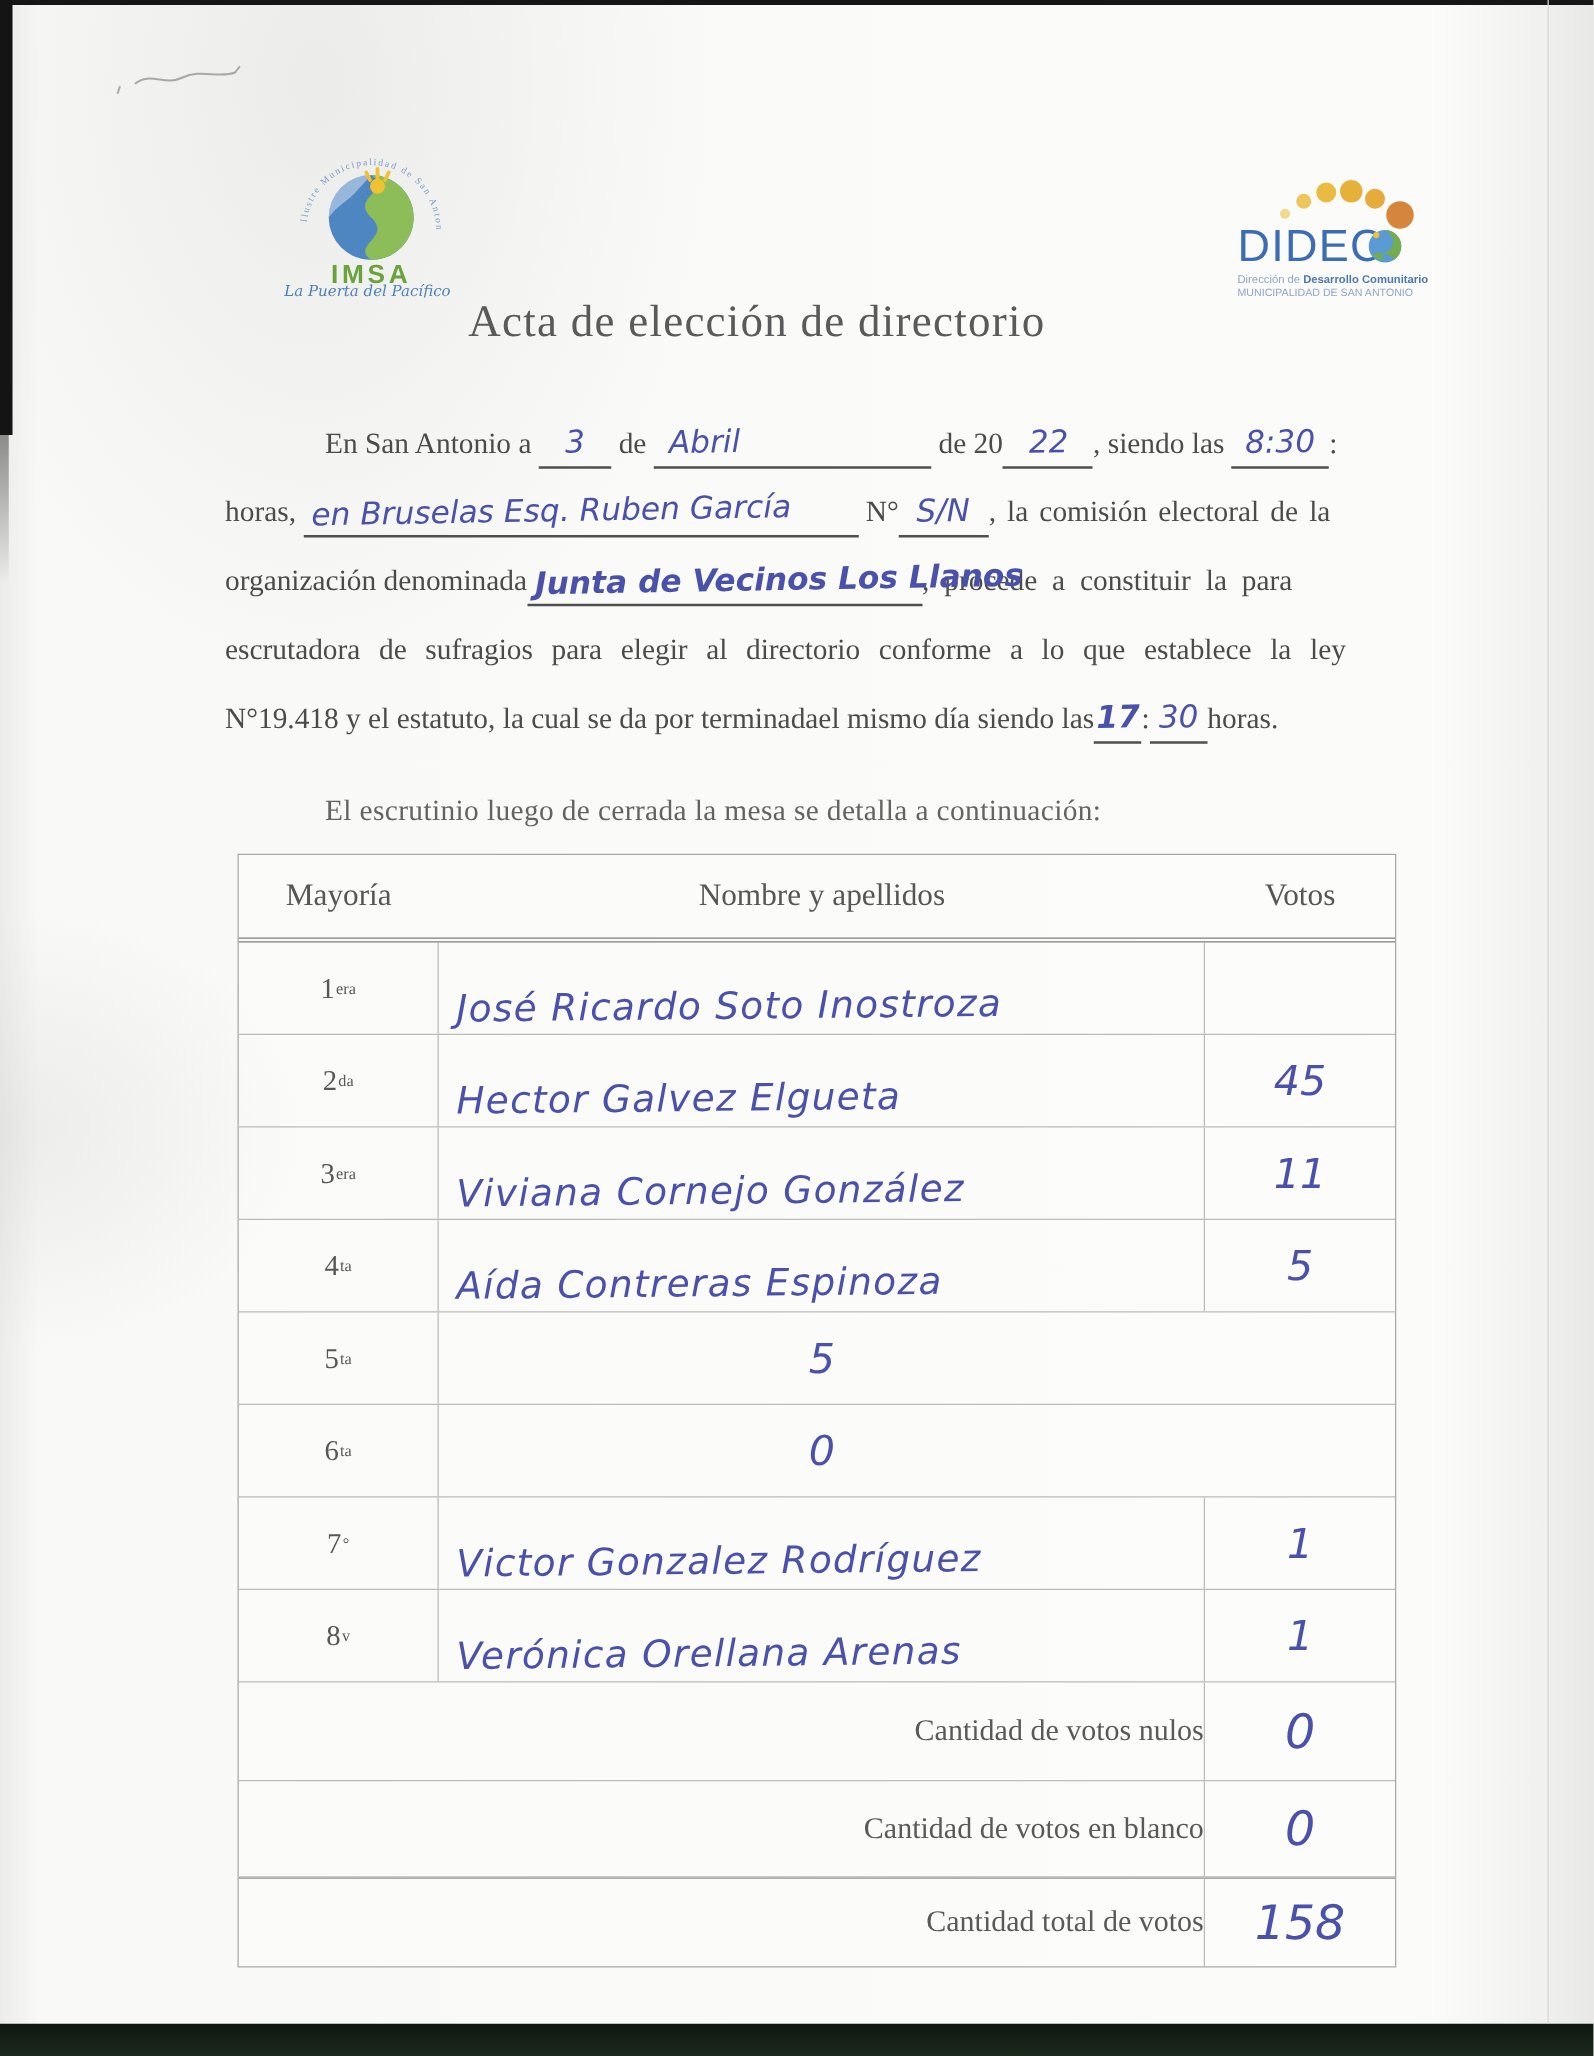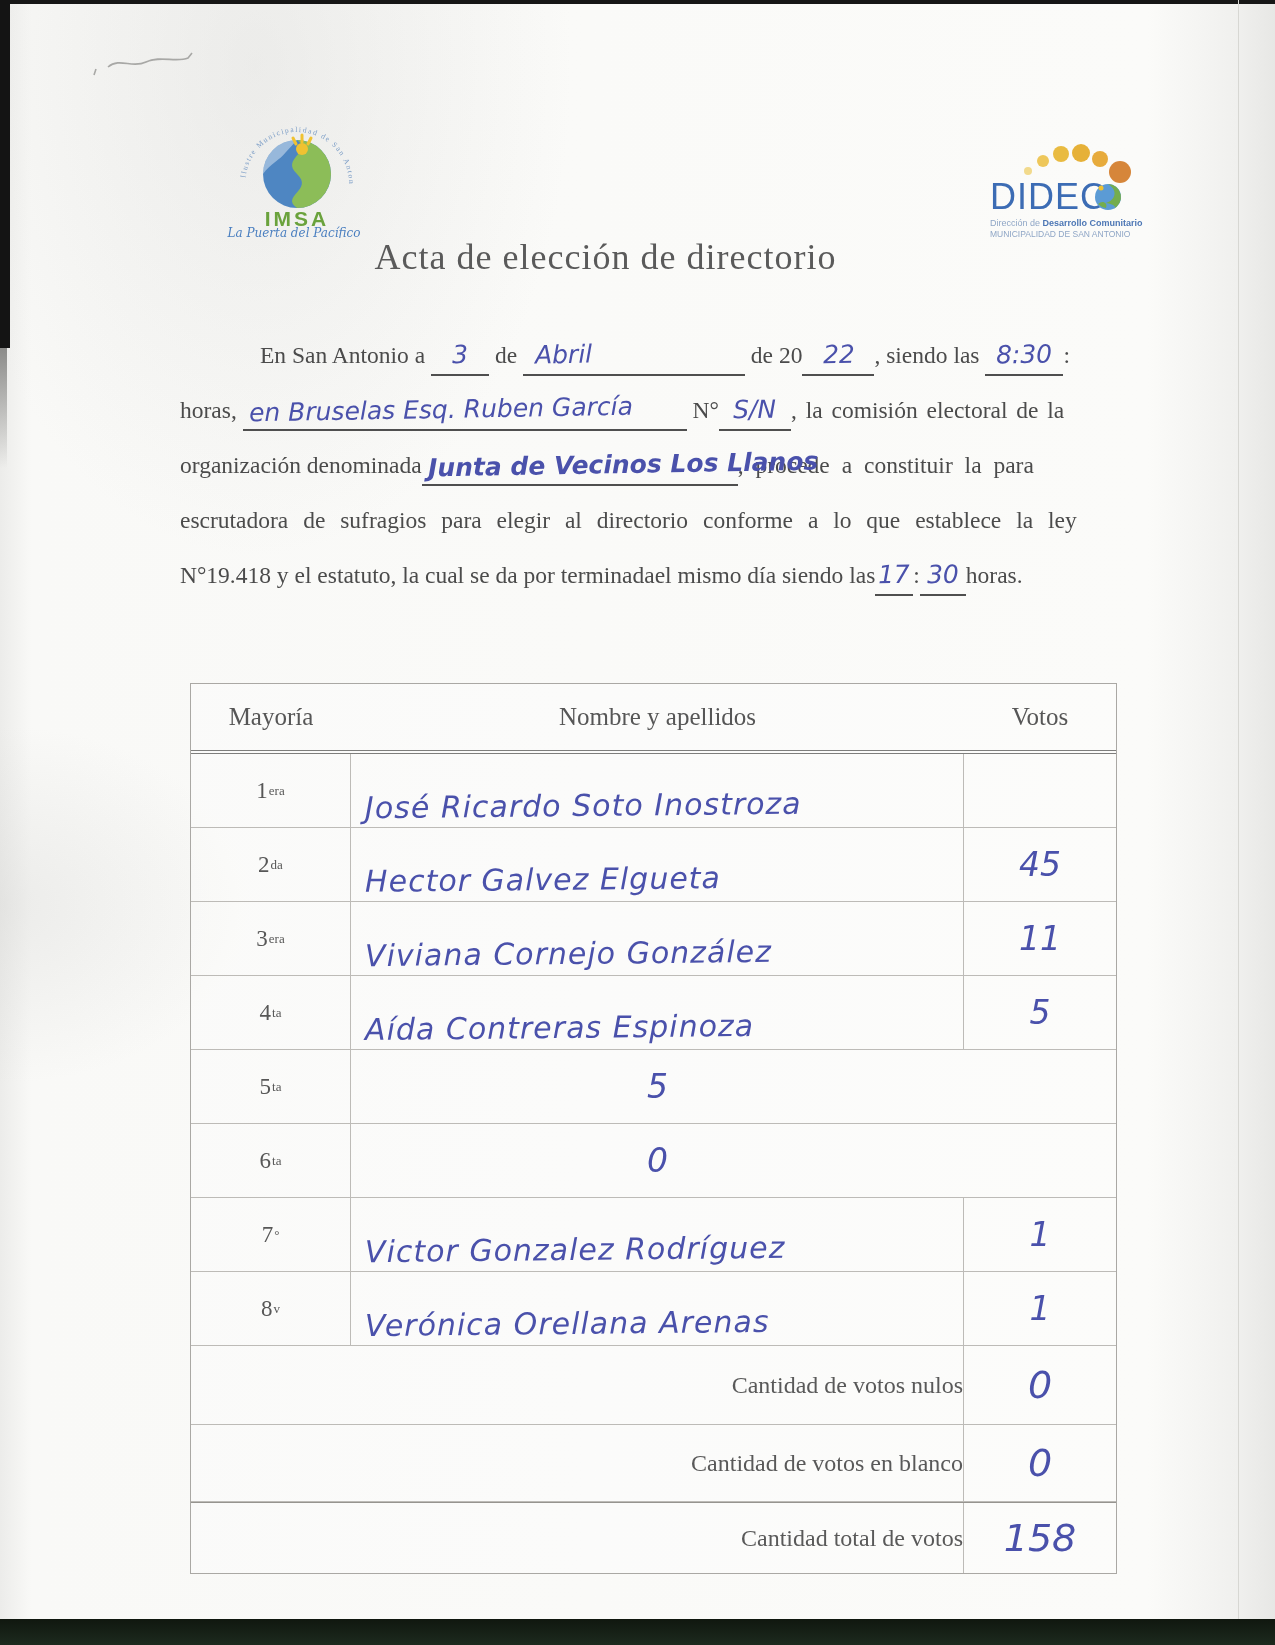--- a/index.html
+++ b/index.html
@@ -51,21 +51,21 @@
     color:#4a51ab;
   }
   .blank .hw{display:inline-block;transform:rotate(-1deg);font-size:25px;}
   .b-day{width:58px;}
   .b-month{width:210px;text-align:left;padding-left:12px;}
   .b-year{width:72px;}
   .b-time{width:78px;}
   .b-place{width:438px;text-align:left;padding-left:6px;}
   .b-num{width:72px;}
   .b-org{width:310px;text-align:right;padding-left:6px;font-weight:bold;}
-  .b-h{width:38px;}
+  .b-h{width:38px;font-weight:bold;}
   .b-m{width:46px;}
 
   .scrutiny{position:absolute;left:180px;top:636px;width:958px;
     font-size:23.5px;color:#636363;padding-left:80px;letter-spacing:.3px;}
 
   
   .vote-table{
     position:absolute;left:190px;top:683px;width:925px;
     border:1px solid #aaa8a4;background:rgba(255,255,255,.25);
   }
@@ -162,20 +162,21 @@
       <span>organización denominada</span><span class="blank b-org"><span class="hw">Junta de Vecinos Los Llanos</span></span><span class="ws3">, procede a constituir la para</span>
     </div>
     <div class="line ws4">
       <span>escrutadora de sufragios para elegir al directorio conforme a lo que establece la ley</span>
     </div>
     <div class="line">
       <span>N°19.418 y el estatuto, la cual se da por terminadael mismo día siendo las</span><span class="blank b-h"><span class="hw">17</span></span><span>:</span><span class="blank b-m"><span class="hw">30</span></span><span>horas.</span>
     </div>
   </div>
 
+  <div class="scrutiny">El escrutinio luego de cerrada la mesa se detalla a continuación:</div>
 
   <div class="vote-table">
     <div class="t-row t-head">
       <div>Mayoría</div>
       <div>Nombre y apellidos</div>
       <div>Votos</div>
     </div>
 
     <div class="t-row t-data">
       <div class="c-rank">

